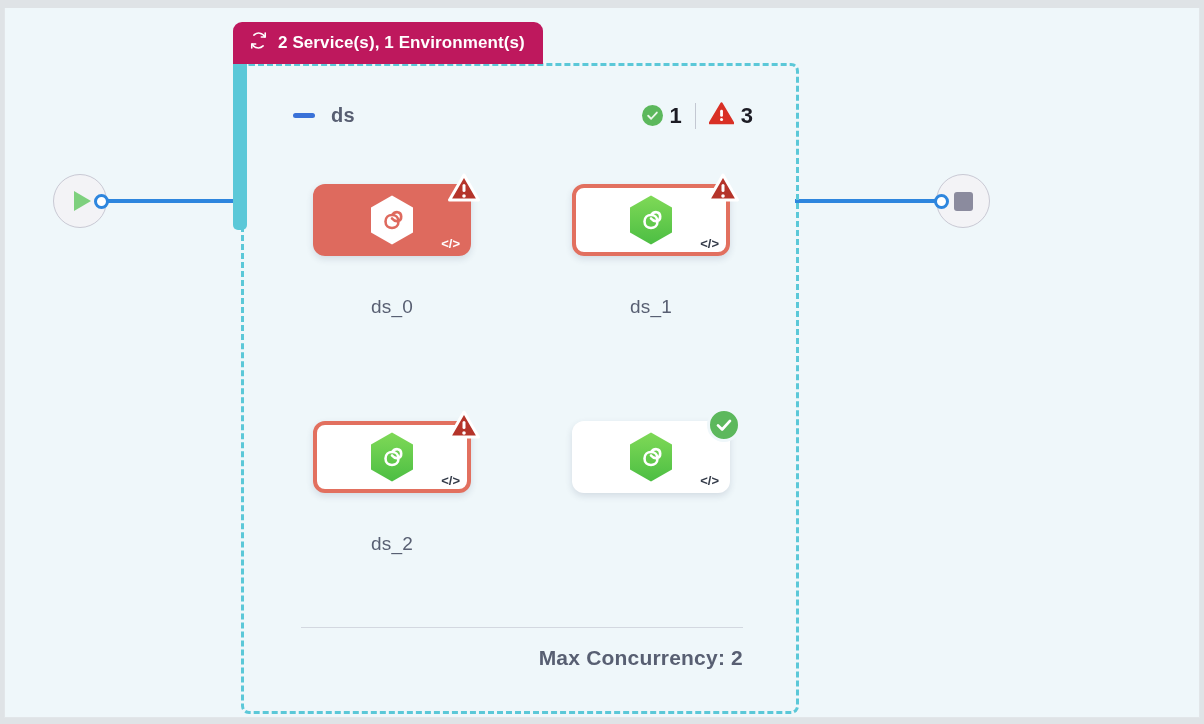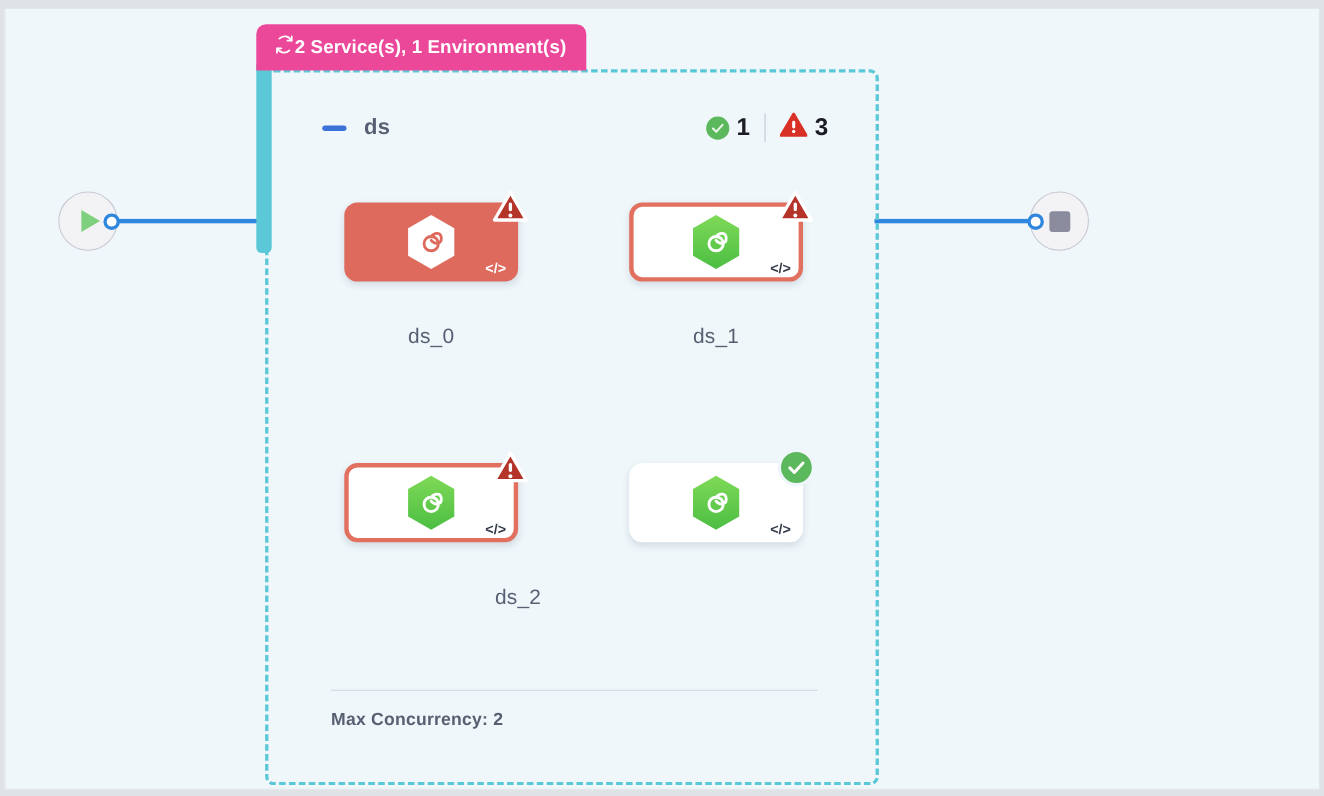--- a/index.html
+++ b/index.html
@@ -72,23 +72,23 @@
   }
   #edge-left  { left: 100px; width: 140px; }
   #edge-right { left: 790px; width: 145px; }
 
   
   #group-tab {
     position: absolute;
     left: 228px; top: 14px;
     height: 42px;
     padding: 0 18px 0 16px;
-    background: #ec4899;
+    background: #be185d;
     border-radius: 9px 9px 0 0;
-    display: flex; align-items: center; 
+    display: flex; align-items: center; gap: 10px;
     color: #ffffff;
     font-size: 17px;
     font-weight: bold;
     letter-spacing: .1px;
     z-index: 5;
   }
   #group-tab .refresh-ico { display: block; }
 
   
   #group-rail {
@@ -210,35 +210,36 @@
   }
 
   
   #node-0 { left: 60px; top: 110px; }
   #node-1 { left: 319px; top: 110px; }
   #node-2 { left: 60px; top: 347px; }
   #node-3 { left: 319px; top: 347px; }
 
   #label-0 { left: 39px; top: 222px; }
   #label-1 { left: 298px; top: 222px; }
-  #label-2 { left: 39px; top: 459px; text-align: right; }
+  #label-2 { left: 39px; top: 459px; }
   #label-3 { left: 298px; top: 459px; }
 
   
   #divider {
     position: absolute;
     left: 48px; top: 553px;
     width: 442px; height: 1px;
     background: #d3d8e0;
   }
   #max-conc {
     position: absolute;
     left: 48px; top: 572px;
     width: 442px;
-    font-size: 16px;
+    text-align: right;
+    font-size: 21px;
     font-weight: bold;
     color: #585f72;
     letter-spacing: .2px;
   }
 </style>
 </head>
 <body>
 
 <div id="topstrip"></div>
 

